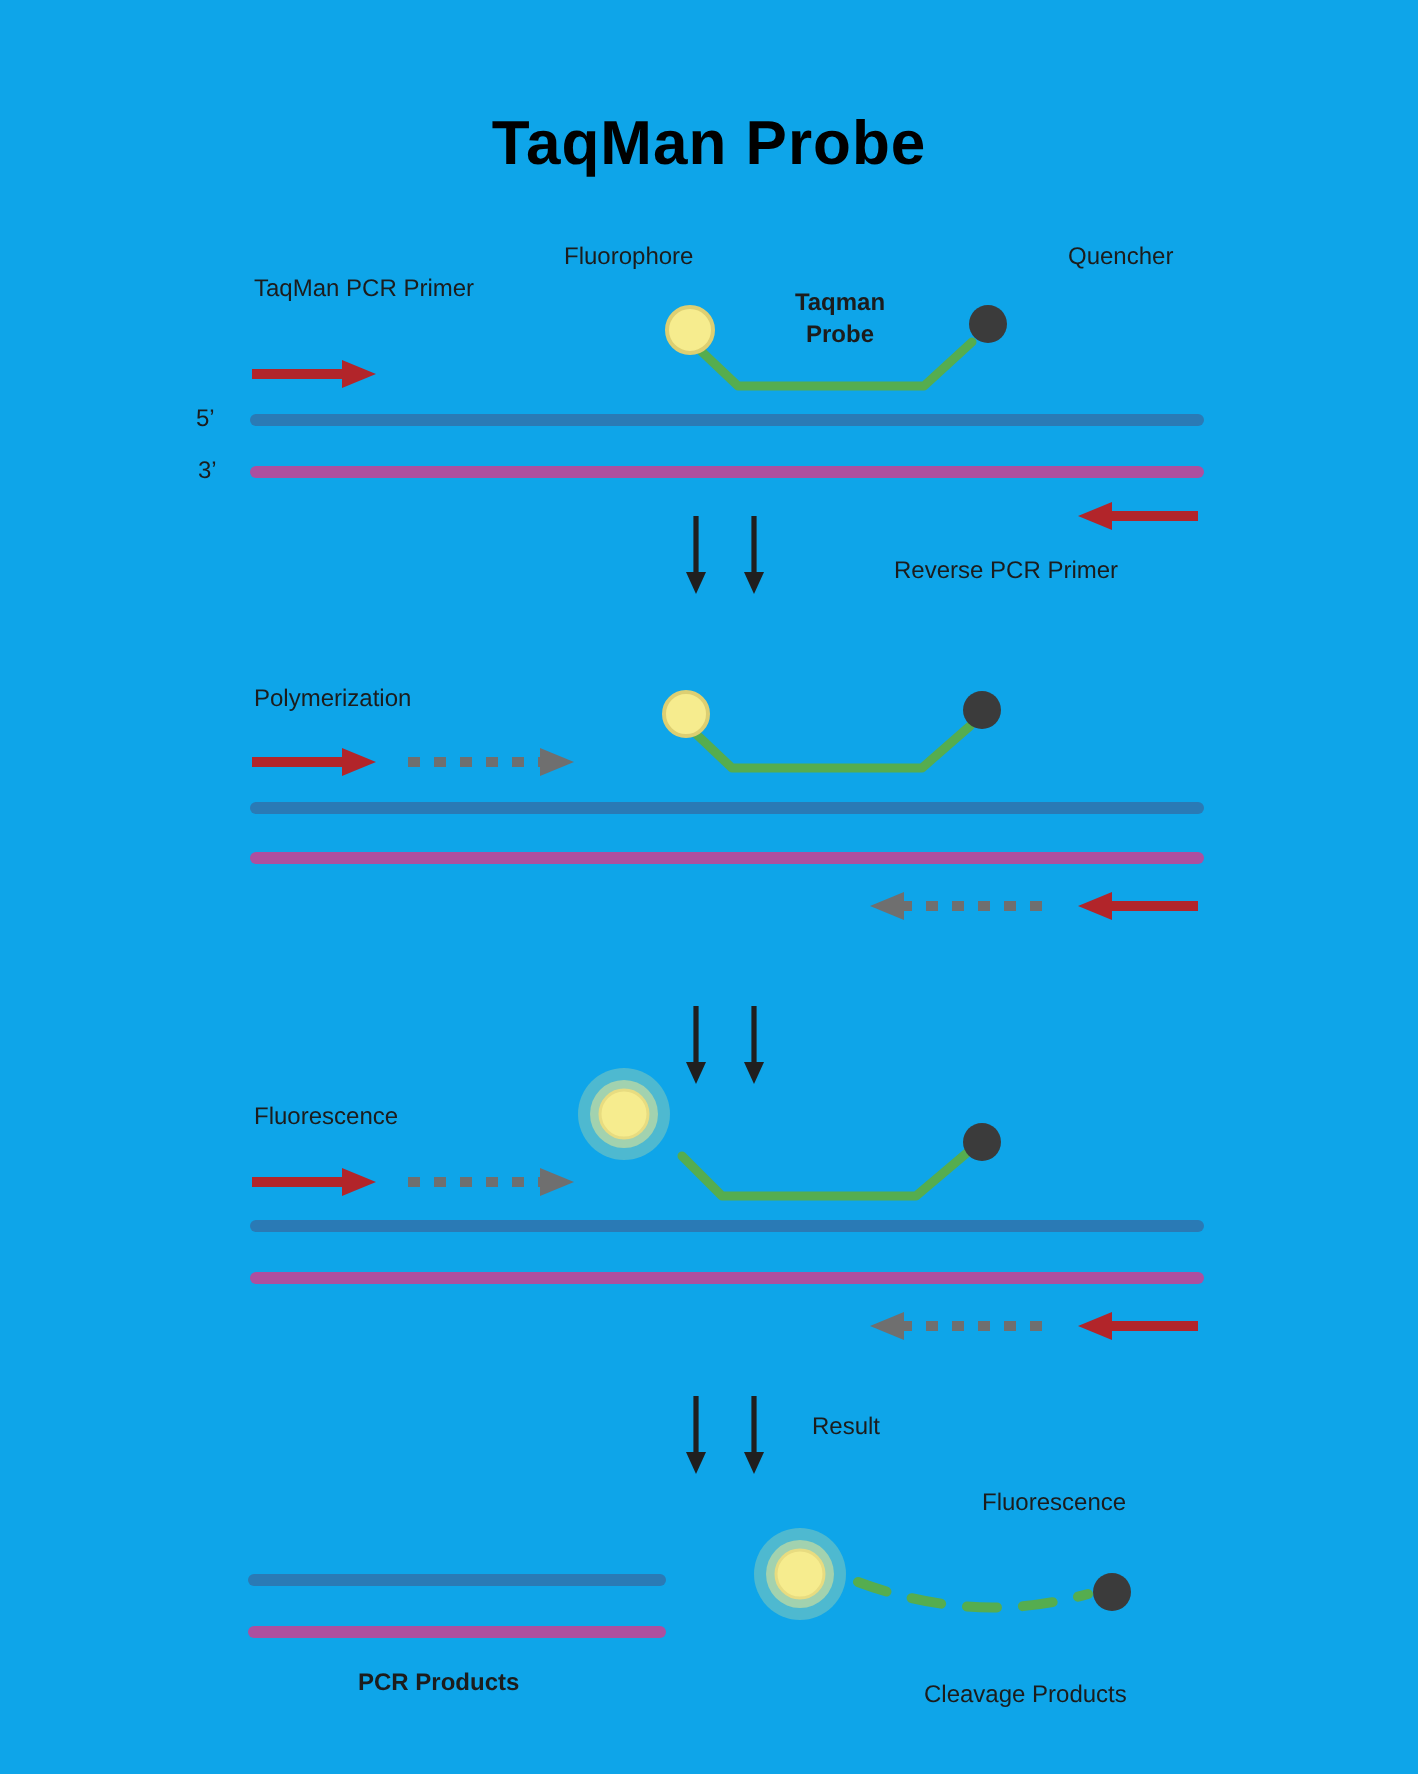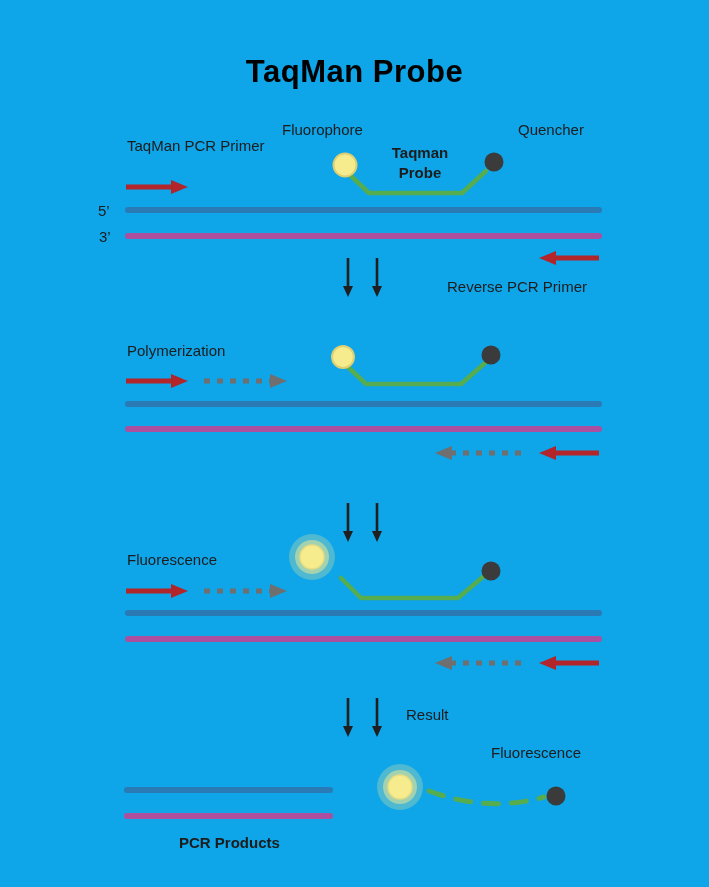--- a/index.html
+++ b/index.html
@@ -1,20 +1,20 @@
 <!DOCTYPE html>
 <html><head>
 <meta charset="utf-8">
 <style>
   * { margin:0; padding:0; box-sizing:border-box; }
   body { background:#ffffff; font-family:"Liberation Sans", sans-serif; }
   .canvas { position:relative; width:709px; height:887px; background:#0ea5e9; overflow:hidden; }
   .title { position:absolute; left:0; top:54px; width:100%; text-align:center;
            font-size:31px; font-weight:800; color:#000; letter-spacing:0.5px; }
-  .lbl { position:absolute; font-size:15px; color:#1c1c1c; white-space:nowrap; line-height:1.35; }
+  .lbl { position:absolute; font-size:12px; color:#1c1c1c; white-space:nowrap; line-height:1.35; }
   .lbl.wrap { white-space:normal; text-align:center; }
   .lbl.bold { font-weight:700; }
   svg.layer { position:absolute; left:0; top:0; }
 </style>
 </head>
 <body>
 
 <div class="canvas">
 
   <div class="title">TaqMan Probe</div>
@@ -92,27 +92,28 @@
     <circle cx="400" cy="787" r="23" opacity="0.28" fill="#f6ec8e"></circle>
     <circle cx="400" cy="787" r="17" opacity="0.5" fill="#f6ec8e"></circle>
     <circle cx="400" cy="787" r="12" stroke-width="1.5" stroke="#e8dc80" fill="#f6ec8e"></circle>
 
     <path d="M 429 791 Q 488 813 544 797" fill="none" stroke-width="5" stroke-linecap="round" stroke-dasharray="15,13" stroke="#55ad4f"></path>
     <circle cx="556" cy="796" r="9.5" fill="#3b3b3b"></circle>
   </svg>
 
   <div class="lbl" style="left:127px; top:136px;">TaqMan PCR Primer</div>
   <div class="lbl" style="left:282px; top:120px;">Fluorophore</div>
-  <div class="lbl" style="left:518px; top:120px;">Quencher</div>
+  <div class="lbl" style="left:534px; top:120px;">Quencher</div>
   <div class="lbl wrap bold" style="left:382px; top:143px; width:76px;">Taqman Probe</div>
   <div class="lbl" style="left:98px; top:201px;">5’</div>
   <div class="lbl" style="left:99px; top:227px;">3’</div>
   <div class="lbl" style="left:447px; top:277px;">Reverse PCR Primer</div>
 
   <div class="lbl" style="left:127px; top:341px;">Polymerization</div>
 
   <div class="lbl" style="left:127px; top:550px;">Fluorescence</div>
 
   <div class="lbl" style="left:406px; top:705px;">Result</div>
   <div class="lbl" style="left:491px; top:743px;">Fluorescence</div>
   <div class="lbl" style="left:179px; top:833px;font-weight:bold;">PCR Products</div>
+  <div class="lbl" style="left:462px; top:839px;">Cleavage Products</div>
 
 </div>
 
 </body></html>

